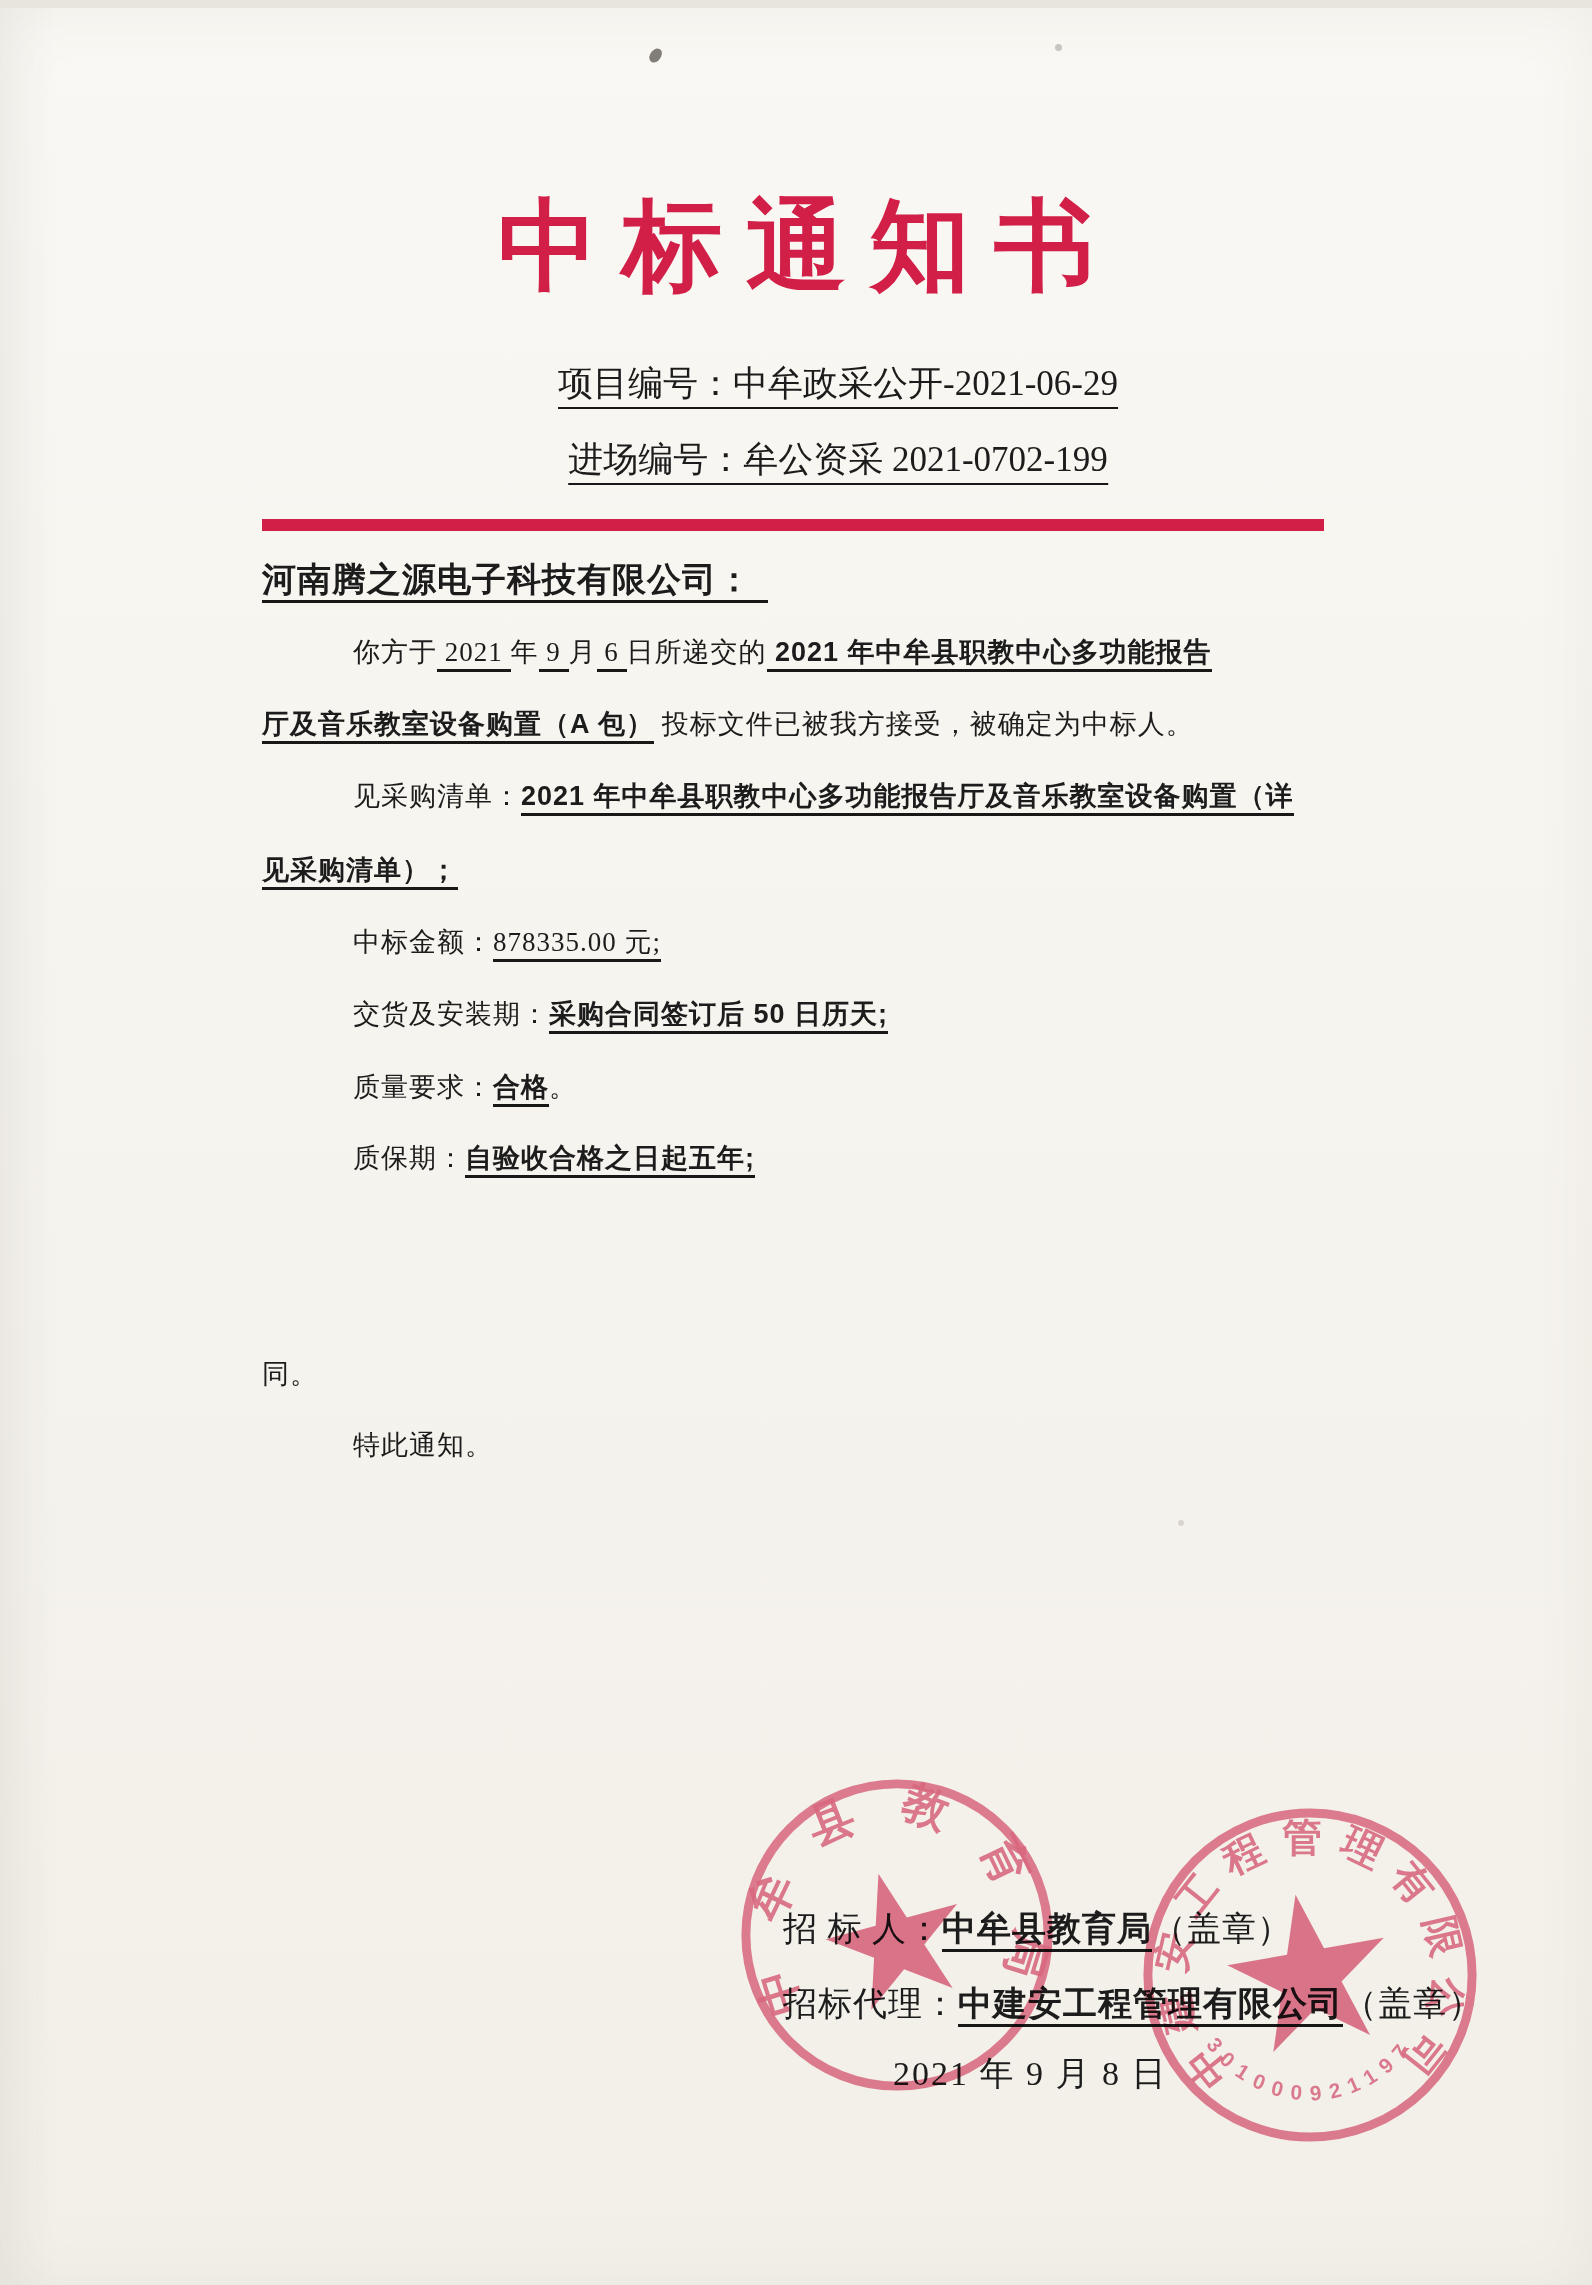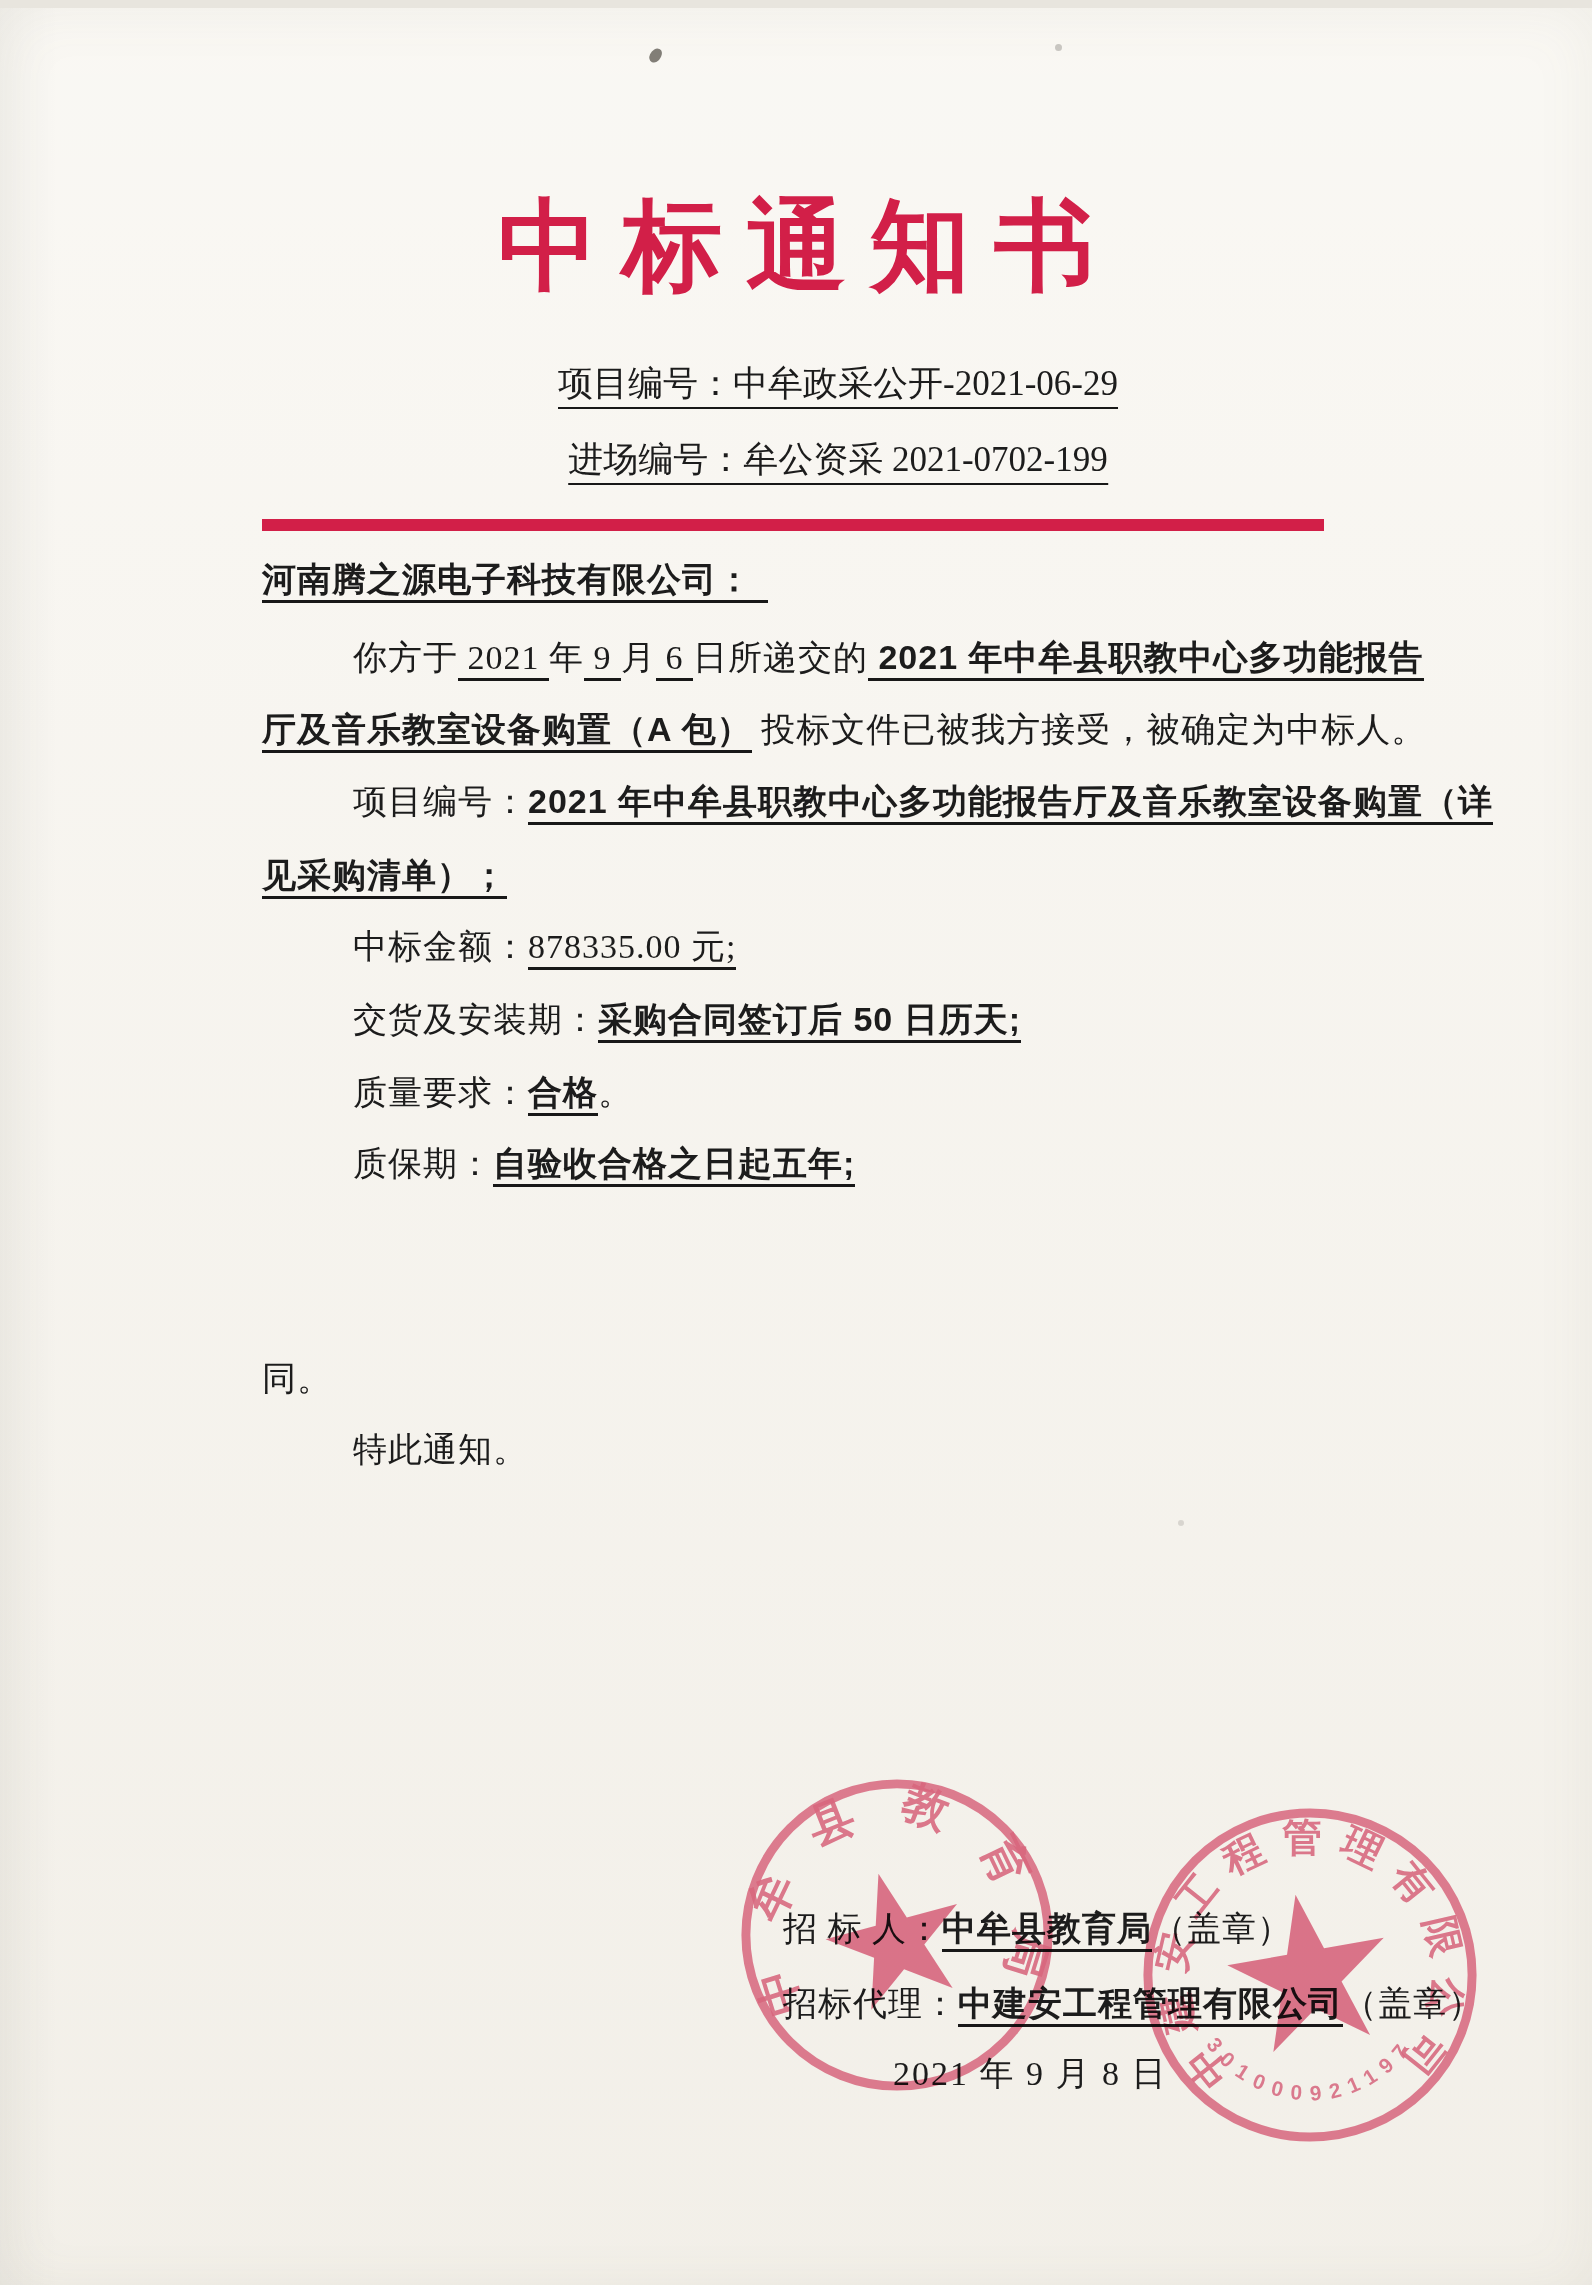--- a/index.html
+++ b/index.html
@@ -15,21 +15,21 @@
   }
   .abs { position:absolute; white-space:nowrap; }
   .title {
     left:0; top:181px; width:100%;
     text-align:center; font-size:100px; line-height:1.15; font-weight:700;
     color:var(--accent,#d21f48); letter-spacing:0.24em; text-indent:0.24em;
   }
   .hline { left:50%; transform:translateX(calc(-50% + 42px)); font-size:35px; }
   .hline .u { border-bottom-width:2px; padding-bottom:4px; }
   .red-bar { left:262px; top:511px; width:1062px; height:12px; background:var(--accent,#d21f48); }
-  .bodyline { font-size:34px; line-height:1.3; letter-spacing:1px; }
+  .bodyline { font-size:27px; line-height:1.3; letter-spacing:1px; }
   .u { border-bottom:3px solid #181818; padding-bottom:2px; }
   .b { font-family:"Liberation Sans","DejaVu Sans",sans-serif; font-weight:700; }
   .recipient { font-size:34px; }
   .recipient .u { padding-right:16px;text-align:right; }
   .sigline { font-size:34px; letter-spacing:1px; }
   .dateline { font-size:34px; letter-spacing:2px; }
   .stamp { position:absolute; mix-blend-mode:multiply; opacity:0.92; }
   .stamp text {
     font-family:"Liberation Sans","DejaVu Sans",sans-serif; font-weight:700;
     fill:var(--ink,#df5f7e);
@@ -48,21 +48,21 @@
 
   <div class="abs hline" style="top:352px"><span class="u">项目编号：中牟政采公开-2021-06-29</span></div>
   <div class="abs hline" style="top:428px"><span class="u">进场编号：牟公资采 2021-0702-199</span></div>
 
   <div class="abs red-bar"></div>
 
   <div class="abs bodyline recipient" style="left:262px; top:549px"><span class="u b">河南腾之源电子科技有限公司：</span></div>
 
   <div class="abs bodyline" style="left:353px; top:627px"><span>你方于</span><span class="u"> 2021 </span><span>年</span><span class="u"> 9 </span><span>月</span><span class="u"> 6 </span><span>日所递交的</span><span class="u b"> 2021 年中牟县职教中心多功能报告</span></div>
   <div class="abs bodyline" style="left:262px; top:699px"><span class="u b">厅及音乐教室设备购置（A 包）</span><span> 投标文件已被我方接受，被确定为中标人。</span></div>
-  <div class="abs bodyline" style="left:353px; top:771px"><span>项目编号：</span><span class="u b">2021 年中牟县职教中心多功能报告厅及音乐教室设备购置（详</span></div>
+  <div class="abs bodyline" style="left:353px; top:771px"><span>见采购清单：</span><span class="u b">2021 年中牟县职教中心多功能报告厅及音乐教室设备购置（详</span></div>
   <div class="abs bodyline" style="left:262px; top:845px"><span class="u b">见采购清单）；</span></div>
   <div class="abs bodyline" style="left:353px; top:917px"><span>中标金额：</span><span class="u">878335.00 元;</span></div>
   <div class="abs bodyline" style="left:353px; top:989px"><span>交货及安装期：</span><span class="u b">采购合同签订后 50 日历天;</span></div>
   <div class="abs bodyline" style="left:353px; top:1062px"><span>质量要求：</span><span class="u b">合格</span><span>。</span></div>
   <div class="abs bodyline" style="left:353px; top:1133px"><span>质保期：</span><span class="u b">自验收合格之日起五年;</span></div>
   <div class="abs bodyline" style="left:262px; top:1349px"><span>同。</span></div>
   <div class="abs bodyline" style="left:353px; top:1420px"><span>特此通知。</span></div>
 
   <div class="abs sigline" style="left:783px; top:1898px"><span>招 标 人：</span><span class="u b">中牟县教育局</span><span>（盖章）</span></div>
   <div class="abs sigline" style="left:783px; top:1973px"><span>招标代理：</span><span class="u b">中建安工程管理有限公司</span><span>（盖章）</span></div>

